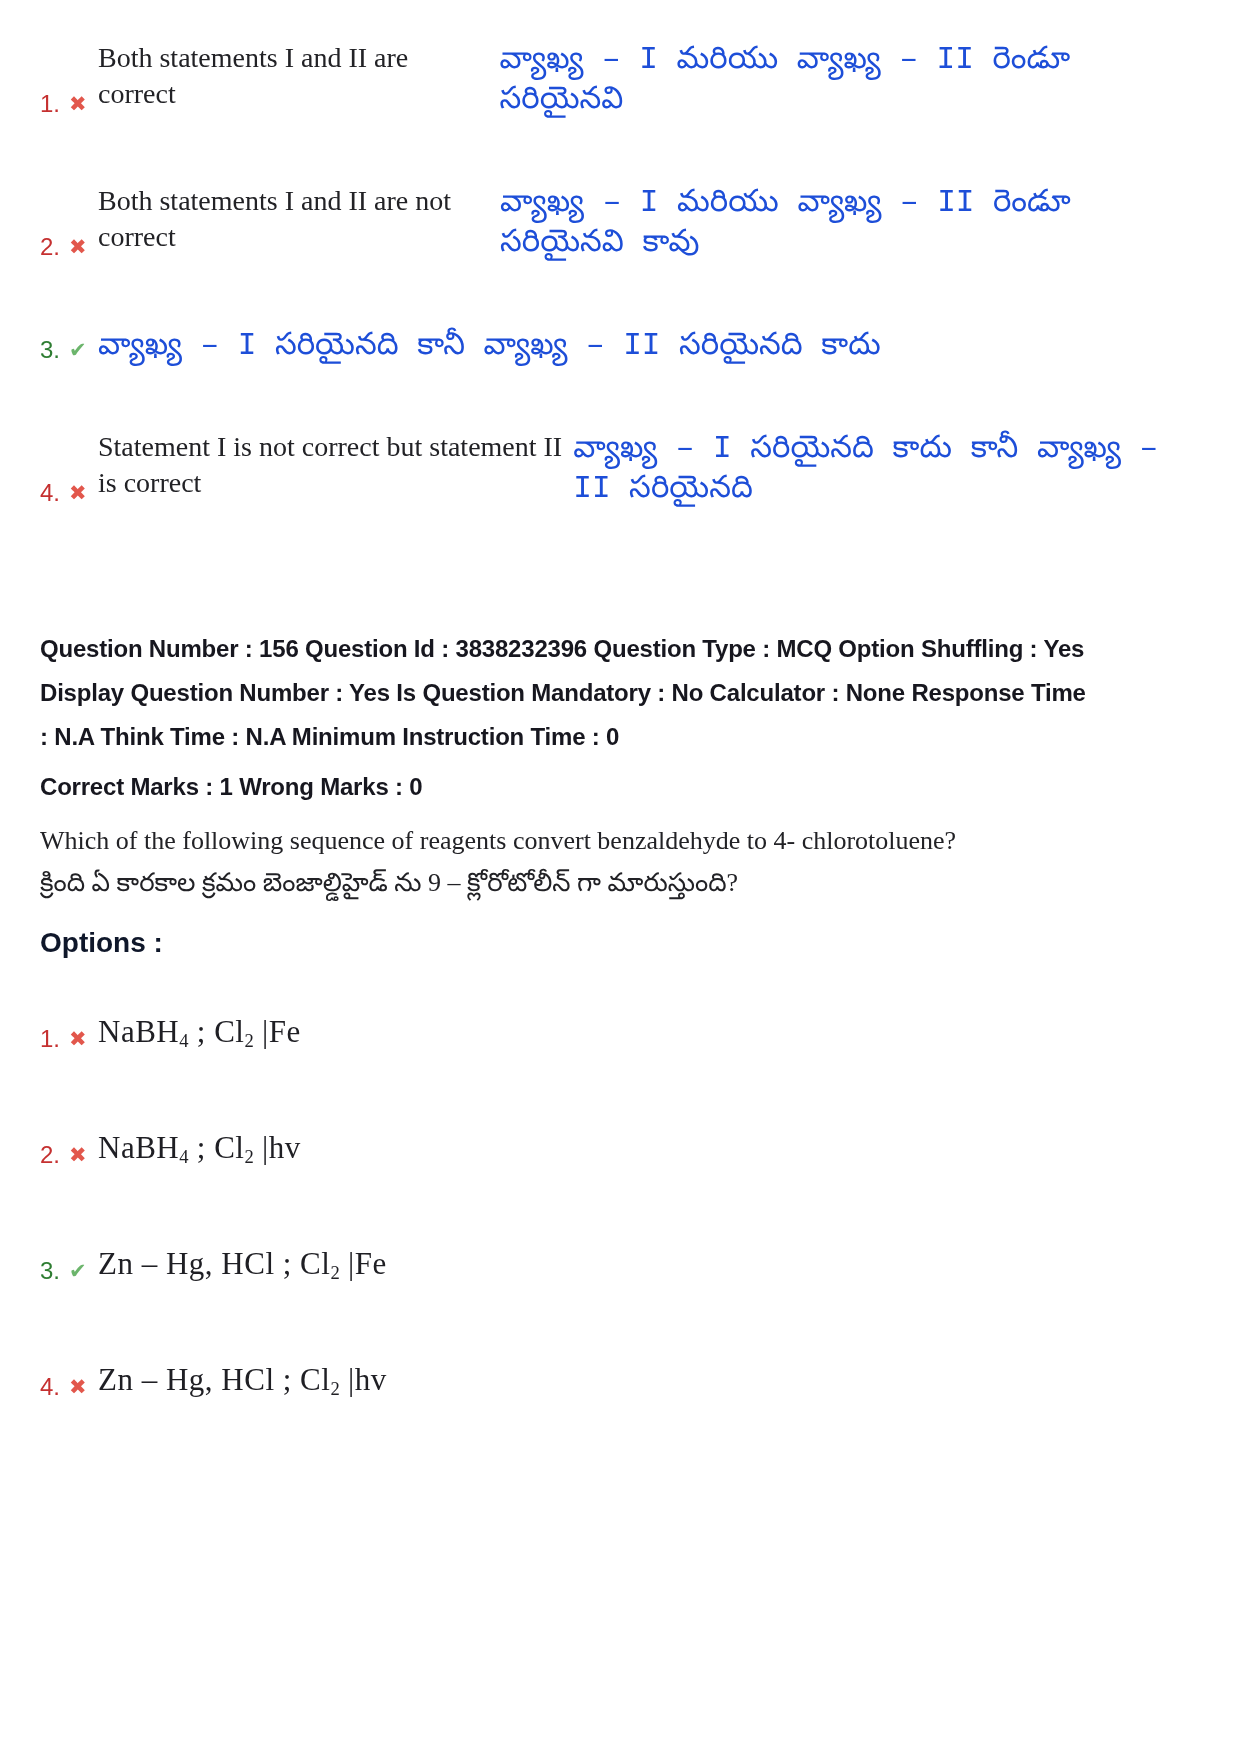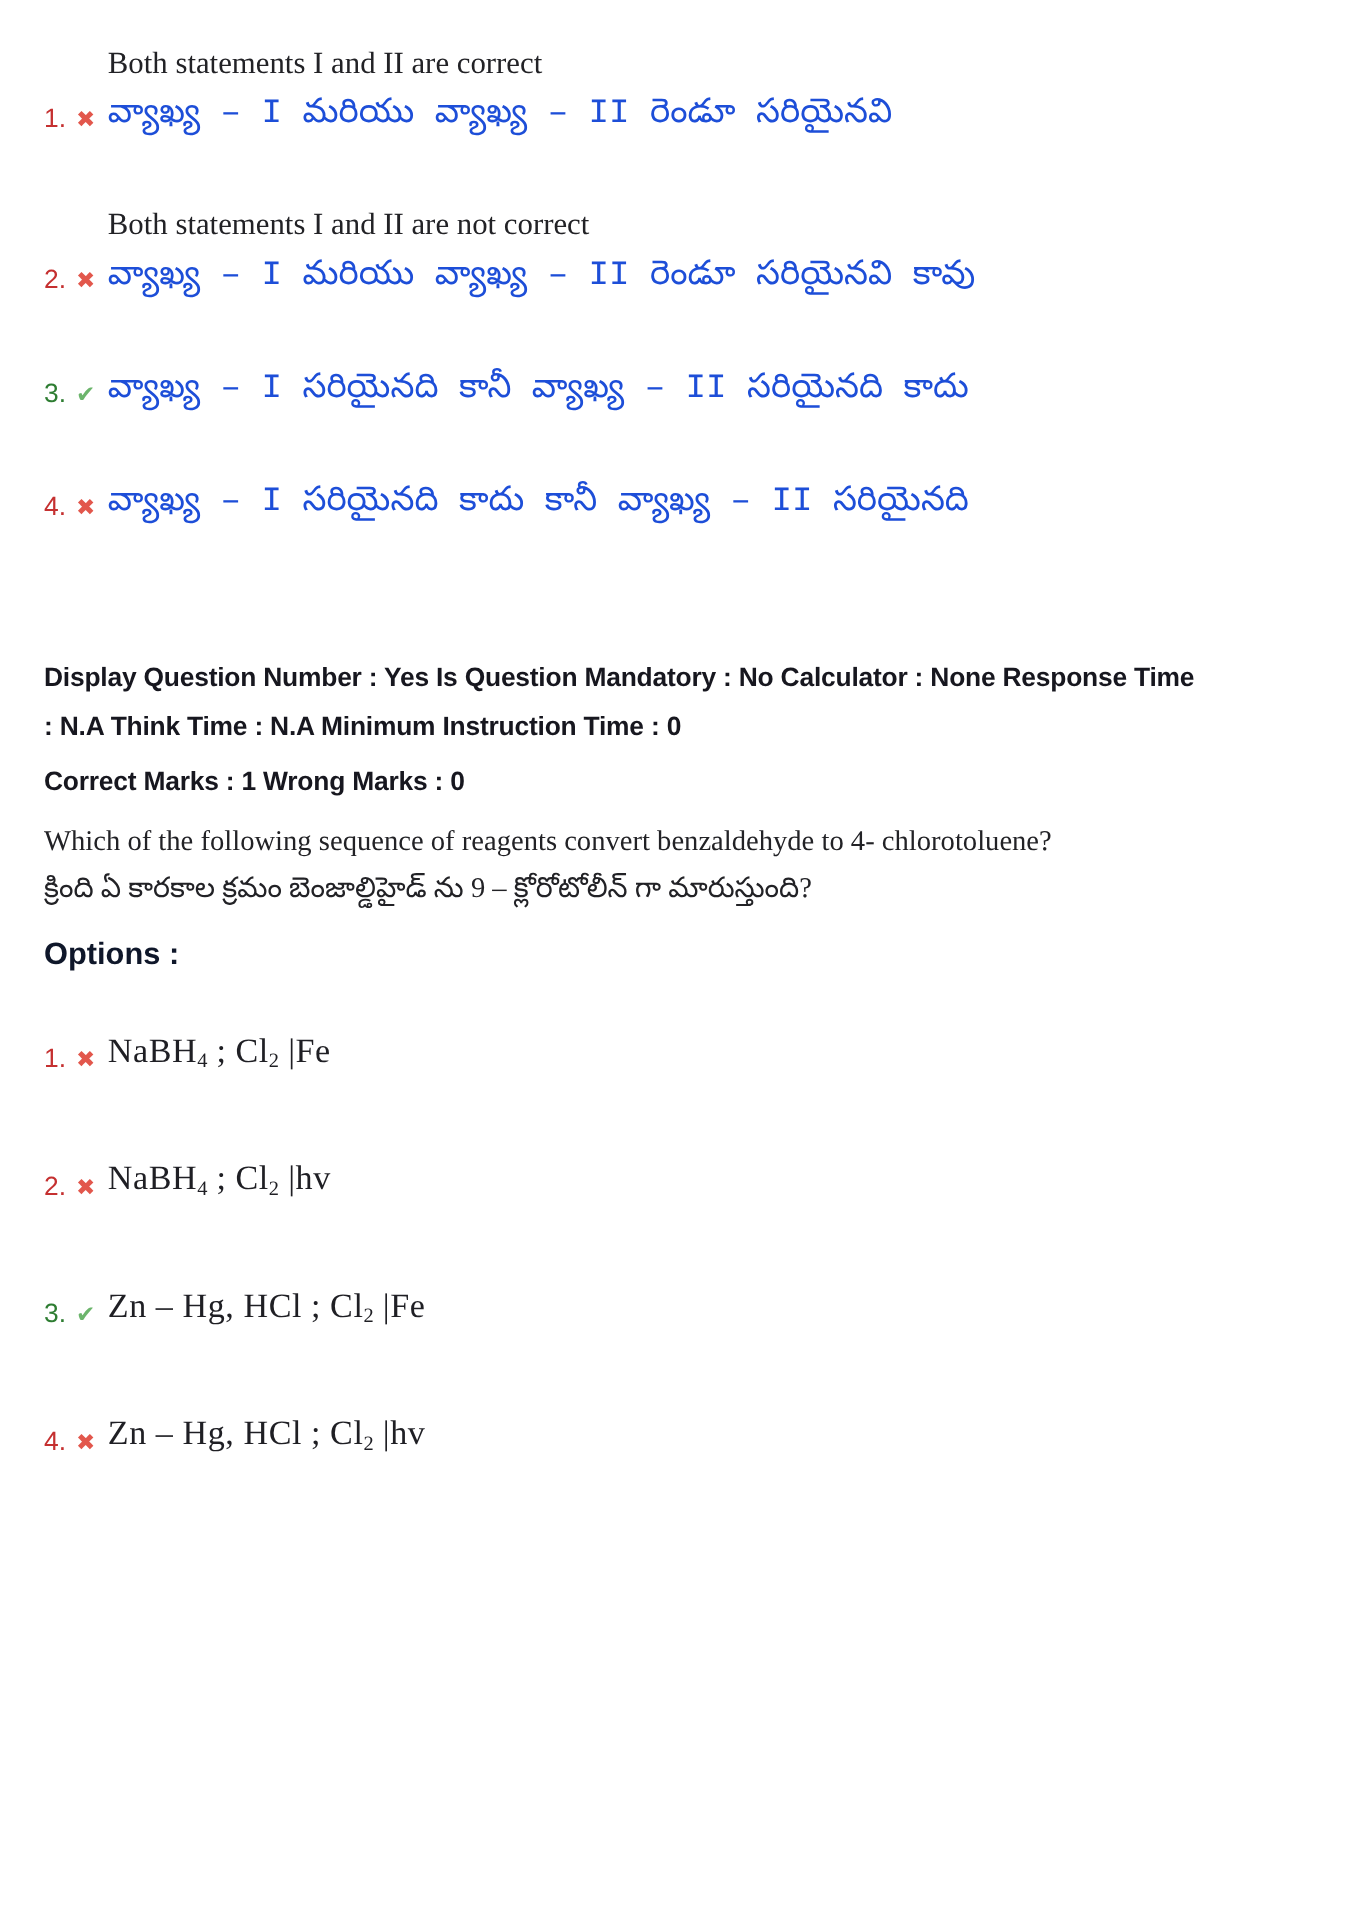--- a/index.html
+++ b/index.html
@@ -25,21 +25,21 @@
     font-size:24px;line-height:1;
   }
   .opt-num.wrong{color:#c53030;}
   .opt-num.correct{color:#2e7d32;}
   .mark{
     font-family:"DejaVu Sans","Liberation Sans",sans-serif;
     font-size:21px;line-height:1;font-weight:bold;
   }
   .mark.wrong{color:#e2574c;}
   .mark.correct{color:#6cb56c;}
-  .opt-text{display:flex;flex-direction:column;gap:8px;}
+  .opt-text{display:flex;flex-direction:row;gap:8px;}
   .opt-en{
     font-size:28px;line-height:36px;color:#222226;
   }
   .opt-te{
     font-size:31px;line-height:40px;color:#1d4ed8;
     font-family:Liberation Mono, monospace;
   }
 
   
   .meta{margin-top:118px;}
@@ -115,27 +115,29 @@
         <div class="opt-te">వ్యాఖ్య – I  సరియైనది కానీ వ్యాఖ్య – II సరియైనది కాదు</div>
       </div>
     </div>
 
     <div class="option-block">
       <div class="opt-label">
         <span class="opt-num wrong">4.</span>
         <span class="mark wrong">✖</span>
       </div>
       <div class="opt-text">
+        <div class="opt-en">Statement I is not correct but statement II is correct</div>
         <div class="opt-te">వ్యాఖ్య – I  సరియైనది కాదు కానీ వ్యాఖ్య – II సరియైనది</div>
       </div>
     </div>
 
   </section>
 
   <section class="meta">
+    <p>Question Number : 156 Question Id : 3838232396 Question Type : MCQ Option Shuffling : Yes</p>
     <p>Display Question Number : Yes Is Question Mandatory : No Calculator : None Response Time</p>
     <p>: N.A Think Time : N.A Minimum Instruction Time : 0</p>
     <p class="marks-line">Correct Marks : 1 Wrong Marks : 0</p>
   </section>
 
   <section class="question">
     <div class="q-en">Which of the following sequence of reagents convert benzaldehyde to 4- chlorotoluene?</div>
     <div class="q-te">క్రింది ఏ కారకాల క్రమం బెంజాల్డిహైడ్ ను 9 – క్లోరోటోలీన్ గా మారుస్తుంది?</div>
     <div class="options-label">Options :</div>
   </section>

